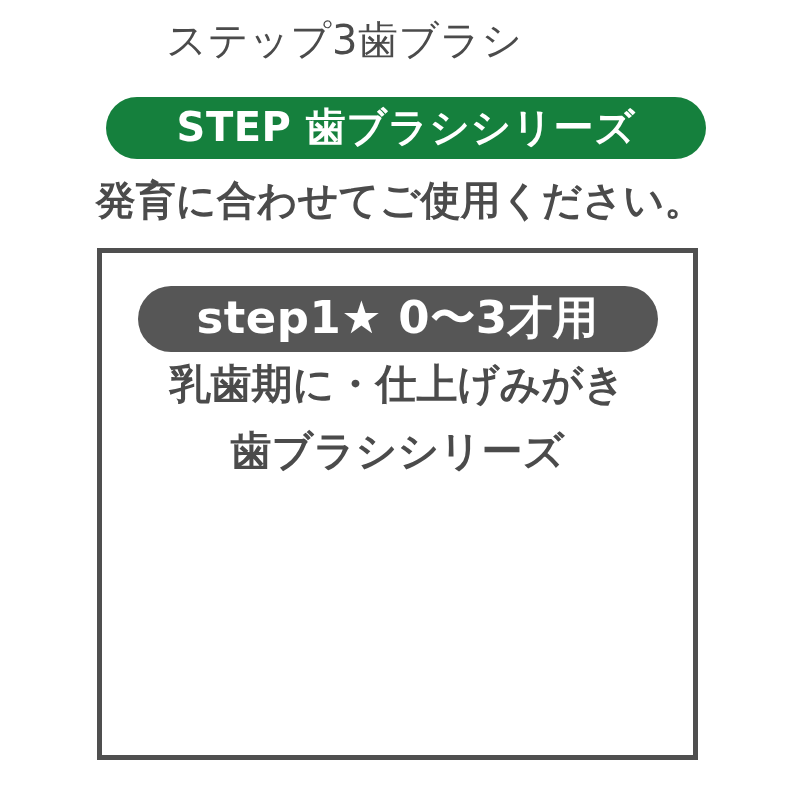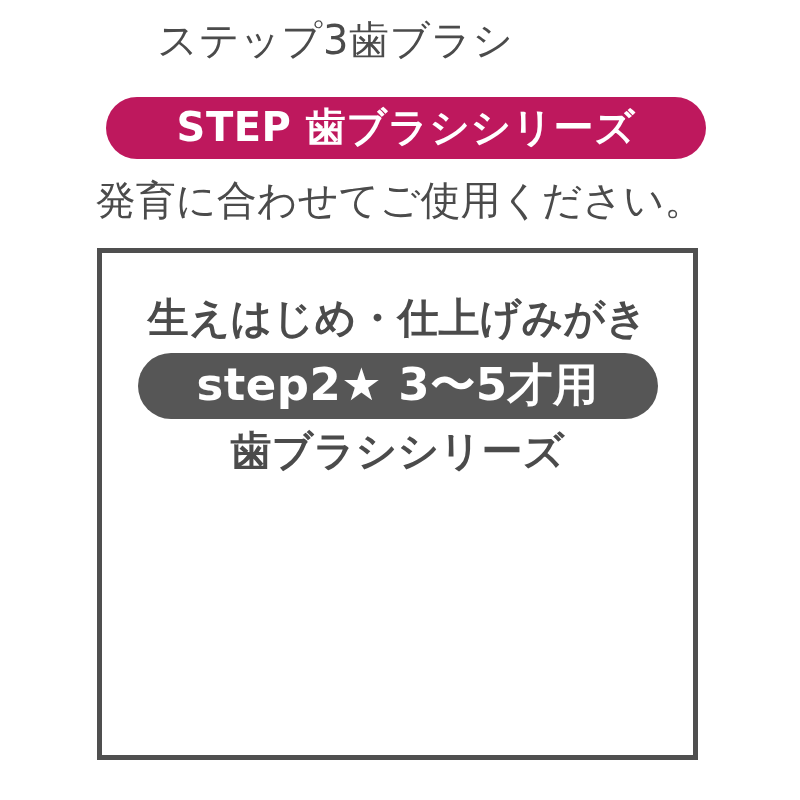--- a/index.html
+++ b/index.html
@@ -20,40 +20,40 @@
   .page {
     position: relative;
     width: 800px;
     height: 800px;
     background: #ffffff;
   }
 
   
   .title {
     position: absolute;
-    left: 0;
+    left: 9px;
     top: 18px;
     width: 671px;
     text-align: center;
     font-size: 40px;
     line-height: 1.1;
     font-weight: 500;
     letter-spacing: 0.5px;
     color: #4b4b4b;
     white-space: nowrap;
   }
 
   
   .banner {
     position: absolute;
     left: 106px;
     top: 97px;
     width: 600px;
     height: 62px;
-    background: #be185d;
+    background: #15803d;
     border-radius: 31px;
     display: flex;
     align-items: center;
     justify-content: center;
   }
   .banner-label {
     color: #ffffff;
     font-size: 40px;
     font-weight: 700;
     letter-spacing: 0.5px;
@@ -63,21 +63,21 @@
   }
 
   
   .subtitle {
     position: absolute;
     left: 0;
     top: 178px;
     width: 800px;
     text-align: center;
     font-size: 40px;
-    font-weight: 400;
+    font-weight: 700;
     line-height: 1.1;
     color: #4b4b4b;
     white-space: nowrap;
   }
 
   
   .step-box {
     position: absolute;
     left: 97px;
     top: 248px;
@@ -150,27 +150,27 @@
   <div class="banner">
     <span class="banner-label">STEP 歯ブラシシリーズ</span>
   </div>
 
   <div class="subtitle">発育に合わせてご使用ください。</div>
 
   <div class="step-box">
     <div class="step-list">
 
       <div class="step-group">
-        <div class="step-desc">生えはじめ・仕上げみがき</div>
+        <div class="step-pill">
+          <span class="step-pill-label">step1★ 0〜3才用</span>
+        </div>
+        <div class="step-desc">乳歯期に・仕上げみがき</div>
       </div>
 
       <div class="step-group">
-        <div class="step-pill">
-          <span class="step-pill-label">step2★ 3〜5才用</span>
-        </div>
       </div>
 
       <div class="step-group">
         <div class="step-desc">歯ブラシシリーズ</div>
       </div>
 
     </div>
   </div>
 
 </div>

